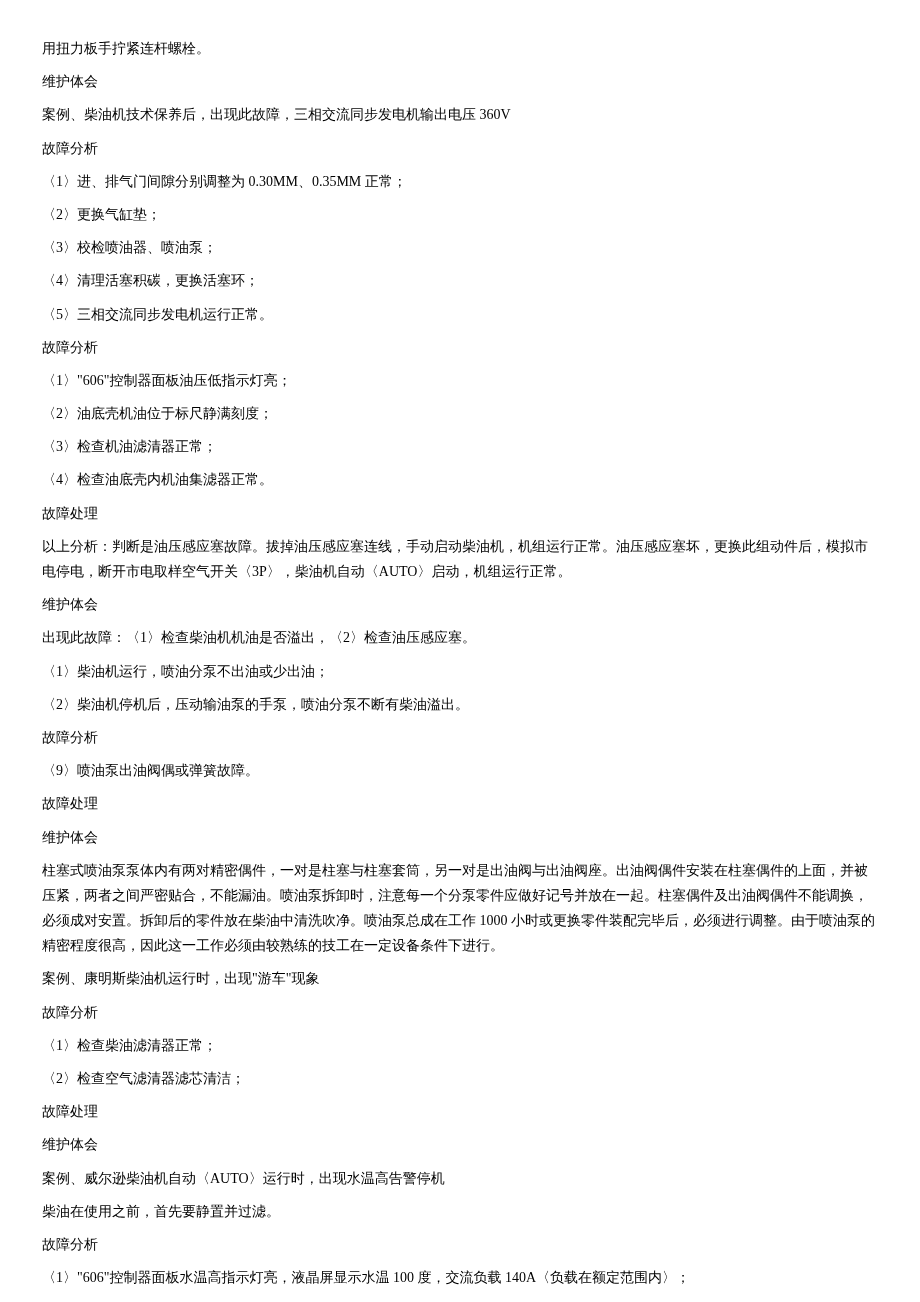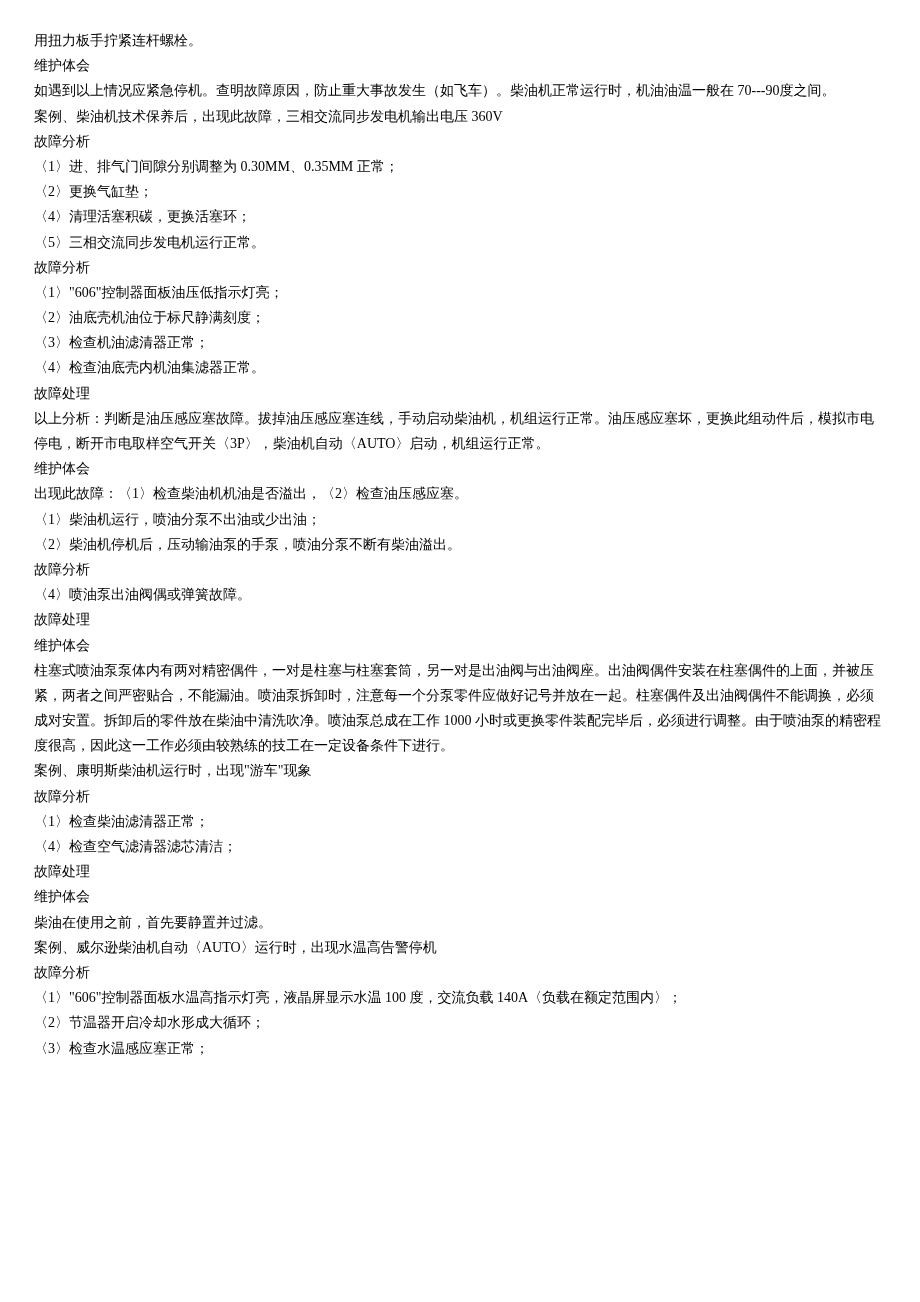--- a/index.html
+++ b/index.html
@@ -10,57 +10,57 @@
     body {
       font-family: "SimSun", "宋体", serif;
       font-size: 14px;
       line-height: 1.8;
       color: #000;
       background: #fff;
       padding: 28px 34px;
       width: 920px;
     }
     .doc p {
-      margin: 0;
+      margin: 8px;
     }
   </style>
 </head>
 <body>
 
 <div class="doc">
   <p>用扭力板手拧紧连杆螺栓。</p>
   <p>维护体会</p>
-  <p>如遇到以上情况应紧急停机。查明故障原因，防止重大事故发生（如飞车）。柴油机正常运行时，机油油温一般在 70---90度之间。</p>
   <p>案例、柴油机技术保养后，出现此故障，三相交流同步发电机输出电压 360V</p>
   <p>故障分析</p>
   <p>〈1〉进、排气门间隙分别调整为 0.30MM、0.35MM 正常；</p>
   <p>〈2〉更换气缸垫；</p>
+  <p>〈3〉校检喷油器、喷油泵；</p>
   <p>〈4〉清理活塞积碳，更换活塞环；</p>
   <p>〈5〉三相交流同步发电机运行正常。</p>
   <p>故障分析</p>
   <p>〈1〉"606"控制器面板油压低指示灯亮；</p>
   <p>〈2〉油底壳机油位于标尺静满刻度；</p>
   <p>〈3〉检查机油滤清器正常；</p>
   <p>〈4〉检查油底壳内机油集滤器正常。</p>
   <p>故障处理</p>
   <p>以上分析：判断是油压感应塞故障。拔掉油压感应塞连线，手动启动柴油机，机组运行正常。油压感应塞坏，更换此组动件后，模拟市电停电，断开市电取样空气开关〈3P〉，柴油机自动〈AUTO〉启动，机组运行正常。</p>
   <p>维护体会</p>
   <p>出现此故障：〈1〉检查柴油机机油是否溢出，〈2〉检查油压感应塞。</p>
   <p>〈1〉柴油机运行，喷油分泵不出油或少出油；</p>
   <p>〈2〉柴油机停机后，压动输油泵的手泵，喷油分泵不断有柴油溢出。</p>
   <p>故障分析</p>
-  <p>〈4〉喷油泵出油阀偶或弹簧故障。</p>
+  <p>〈9〉喷油泵出油阀偶或弹簧故障。</p>
   <p>故障处理</p>
   <p>维护体会</p>
   <p>柱塞式喷油泵泵体内有两对精密偶件，一对是柱塞与柱塞套筒，另一对是出油阀与出油阀座。出油阀偶件安装在柱塞偶件的上面，并被压紧，两者之间严密贴合，不能漏油。喷油泵拆卸时，注意每一个分泵零件应做好记号并放在一起。柱塞偶件及出油阀偶件不能调换，必须成对安置。拆卸后的零件放在柴油中清洗吹净。喷油泵总成在工作 1000 小时或更换零件装配完毕后，必须进行调整。由于喷油泵的精密程度很高，因此这一工作必须由较熟练的技工在一定设备条件下进行。</p>
   <p>案例、康明斯柴油机运行时，出现"游车"现象</p>
   <p>故障分析</p>
   <p>〈1〉检查柴油滤清器正常；</p>
-  <p>〈4〉检查空气滤清器滤芯清洁；</p>
+  <p>〈2〉检查空气滤清器滤芯清洁；</p>
   <p>故障处理</p>
   <p>维护体会</p>
+  <p>案例、威尔逊柴油机自动〈AUTO〉运行时，出现水温高告警停机</p>
   <p>柴油在使用之前，首先要静置并过滤。</p>
-  <p>案例、威尔逊柴油机自动〈AUTO〉运行时，出现水温高告警停机</p>
   <p>故障分析</p>
   <p>〈1〉"606"控制器面板水温高指示灯亮，液晶屏显示水温 100 度，交流负载 140A〈负载在额定范围内〉；</p>
   <p>〈2〉节温器开启冷却水形成大循环；</p>
   <p>〈3〉检查水温感应塞正常；</p>
 </div>
 
 </body></html>

